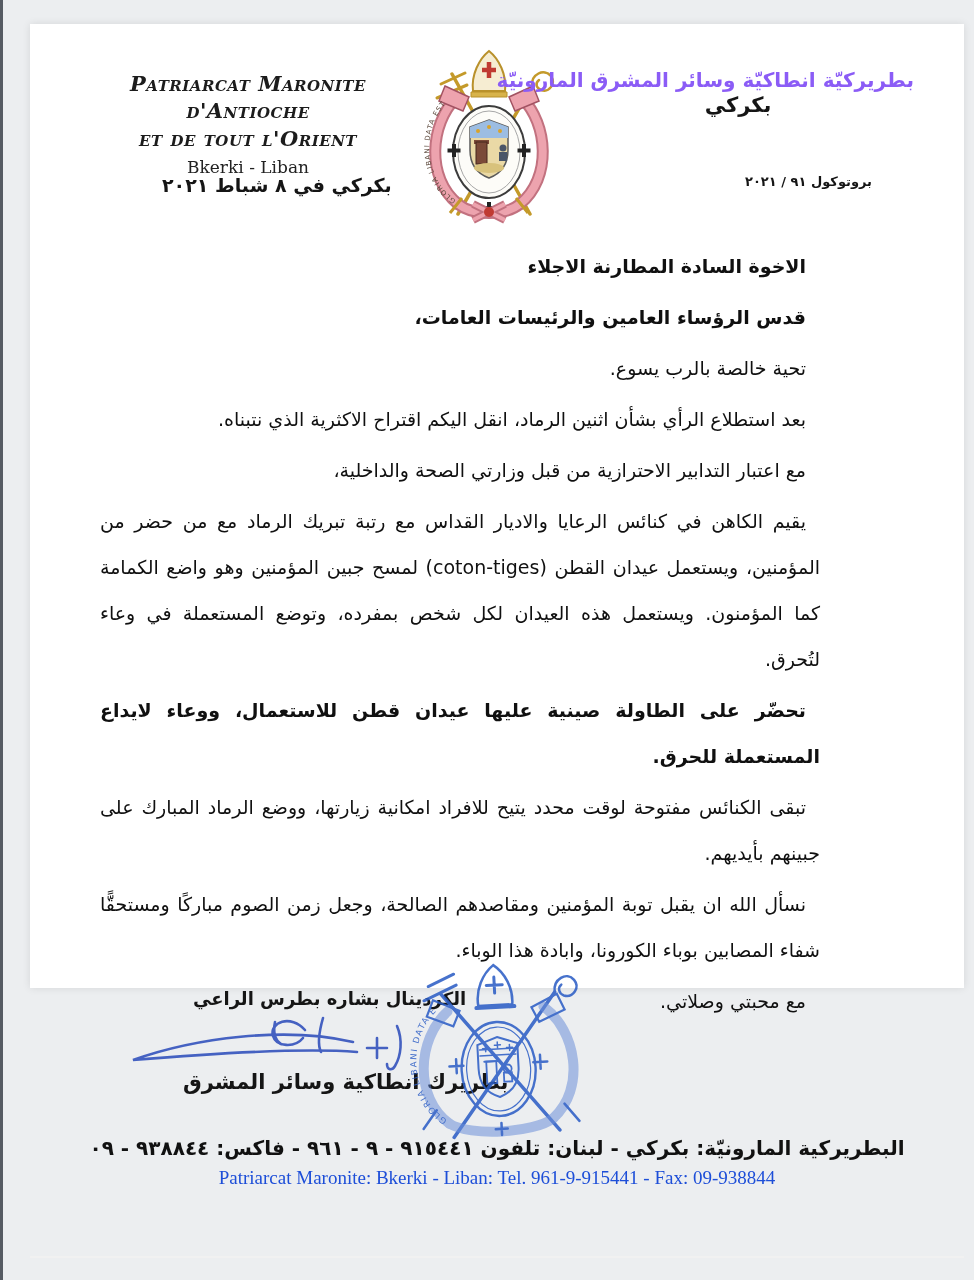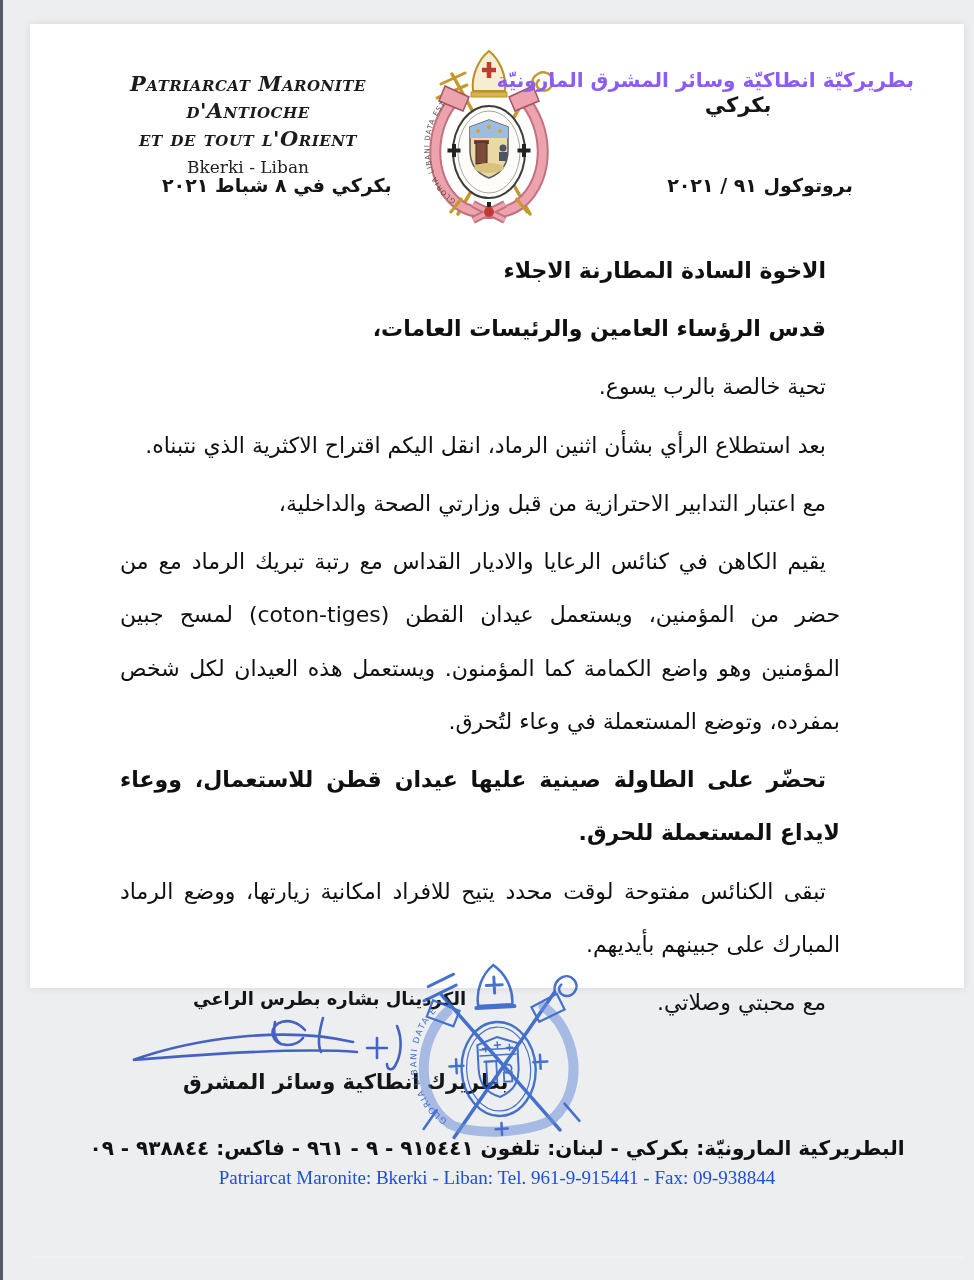--- a/index.html
+++ b/index.html
@@ -19,26 +19,26 @@
   .latin-line{
     font-family:"DejaVu Serif", serif;font-style:italic;font-weight:bold;
     font-variant:small-caps;font-size:21px;line-height:1.3;letter-spacing:.5px;color:#1c1c1c;
   }
   .latin-loc{font-family:"DejaVu Serif", serif;font-size:17px;margin-top:5px;color:#222;}
   .crest{position:absolute;left:388px;top:22px;width:142px;height:184px;}
   .arabic-block{position:absolute;left:532px;top:44px;width:352px;text-align:center;direction:rtl;}
   .arabic-name{font-size:20px;font-weight:bold;white-space:nowrap;line-height:1.25;color:#8b5cf6;}
   .arabic-loc{font-size:21px;font-weight:bold;}
   .date-left{position:absolute;left:132px;top:150px;font-size:19px;font-weight:bold;direction:rtl;}
-  .protocol{position:absolute;left:618px;top:150px;width:224px;text-align:center;font-size:19px;font-weight:bold;direction:rtl;}
+  .protocol{position:absolute;left:618px;top:150px;width:224px;font-size:13px;font-weight:bold;direction:rtl;}
   
   .letter-body{
-    position:absolute;left:90px;top:220px;width:720px;
+    position:absolute;left:70px;top:220px;width:720px;
     direction:rtl;text-align:justify;
-    font-size:22px;line-height:2.42;color:#101010;
+    font-size:19px;line-height:2.42;color:#101010;
   }
   .letter-body p{margin:0 0 5px;text-indent:14px;}
   .salutation{font-weight:bold;text-indent:0;}
   .greeting{text-indent:0;}
   .bold-para{font-weight:bold;}
   .closing{text-indent:0;text-align:right;margin-top:4px;padding-left:40px;}
   
   .sig-name{position:absolute;left:163px;top:964px;font-size:18px;font-weight:bold;direction:rtl;white-space:nowrap;}
   .sig-title{position:absolute;left:153px;top:1046px;font-size:21px;font-weight:bold;direction:rtl;white-space:nowrap;text-align:right;}
   .sig-scribble{position:absolute;left:85px;top:976px;width:305px;height:78px;}
@@ -124,20 +124,21 @@
 
   <div class="letter-body">
     <p class="salutation">الاخوة السادة المطارنة الاجلاء</p>
     <p class="salutation">قدس الرؤساء العامين والرئيسات العامات،</p>
     <p class="greeting">تحية خالصة بالرب يسوع.</p>
     <p>بعد استطلاع الرأي بشأن اثنين الرماد، انقل اليكم اقتراح الاكثرية الذي نتبناه.</p>
     <p>مع اعتبار التدابير الاحترازية من قبل وزارتي الصحة والداخلية،</p>
     <p>يقيم الكاهن في كنائس الرعايا والاديار القداس مع رتبة تبريك الرماد مع من حضر من المؤمنين، ويستعمل عيدان القطن (coton-tiges) لمسح جبين المؤمنين وهو واضع الكمامة كما المؤمنون. ويستعمل هذه العيدان لكل شخص بمفرده، وتوضع المستعملة في وعاء لتُحرق.</p>
     <p class="bold-para">تحضّر على الطاولة صينية عليها عيدان قطن للاستعمال، ووعاء لايداع المستعملة للحرق.</p>
     <p>تبقى الكنائس مفتوحة لوقت محدد يتيح للافراد امكانية زيارتها، ووضع الرماد المبارك على جبينهم بأيديهم.</p>
+    <p>نسأل الله ان يقبل توبة المؤمنين ومقاصدهم الصالحة، وجعل زمن الصوم مباركًا ومستحقًّا شفاء المصابين بوباء الكورونا، وابادة هذا الوباء.</p>
     <p class="closing">مع محبتي وصلاتي.</p>
   </div>
 
   <div class="sig-name">الكردينال بشاره بطرس الراعي</div>
 
   <svg class="sig-scribble" viewBox="0 0 305 78">
     <g fill="none" stroke="#3352bd" stroke-width="2.6" stroke-linecap="round" opacity=".9">
       <path d="M208,18 c-4,14 -6,26 -2,34"></path>
       <path d="M190,30 c-14,-16 -36,-8 -32,6 c3,11 22,12 30,2"></path>
       <path d="M160,22 c-2,10 0,18 6,22"></path>

